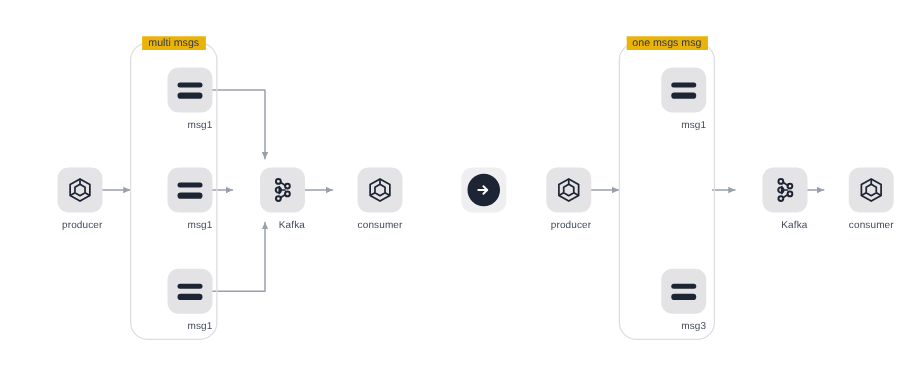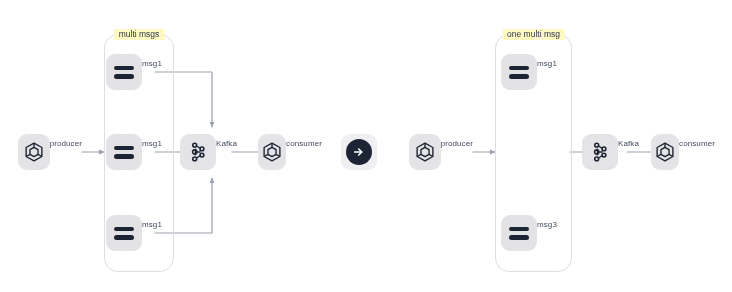--- a/index.html
+++ b/index.html
@@ -29,22 +29,22 @@
     width: 732px;
     height: 292px;
     pointer-events: none;
   }
 
   
   .node {
     position: absolute;
     width: 64px;
     display: flex;
-    flex-direction: row;
-    align-items: flex-start;
+    flex-direction: column;
+    align-items: flex-end;
   }
   .tile {
     width: 36px;
     height: 36px;
     border-radius: 9px;
     background: #e4e4e7;
     display: flex;
     align-items: center;
     justify-content: center;
   }
@@ -105,21 +105,21 @@
     position: absolute;
     border: 1px solid #dcdce1;
     border-radius: 14px;
     background: transparent;
   }
   .group-label {
     position: absolute;
     top: -6px;
     left: 50%;
     transform: translateX(-50%);
-    background: #fef9c3;
+    background: #eab308;
     padding: 0 5px;
     font-size: 8.5px;
     line-height: 11px;
     color: #2f374a;
     white-space: nowrap;
   }
 </style>
 </head>
 <body>
 
@@ -238,21 +238,21 @@
         <svg width="14" height="14" viewBox="0 0 24 24" fill="none" stroke="#ffffff" stroke-width="2.6" stroke-linecap="round" stroke-linejoin="round">
           <path d="M4.5 12 L16.5 12"></path>
           <path d="M11.5 6.8 L16.8 12 L11.5 17.2"></path>
         </svg>
       </span>
     </div>
     <div class="node-label"></div>
   </div>
 
   <div class="group" style="left:495px; top:34px; width:75px; height:236px;">
-    <span class="group-label">one multi msg</span>
+    <span class="group-label">one msgs msg</span>
   </div>
 
   <div class="node" style="left:409px; top:134px;">
     <div class="tile">
       <svg class="cube" width="22" height="22" viewBox="0 0 24 24" fill="none" stroke="#1d2433" stroke-width="1.5" stroke-linejoin="round">
         <path d="M12 2.3 L20.6 7.1 L20.6 16.9 L12 21.7 L3.4 16.9 L3.4 7.1 Z"></path>
         <path d="M12 7 L16.4 9.5 L16.4 14.5 L12 17 L7.6 14.5 L7.6 9.5 Z"></path>
         <path d="M12 2.3 L12 7"></path>
         <path d="M3.4 16.9 L7.6 14.5"></path>
         <path d="M20.6 16.9 L16.4 14.5"></path>

